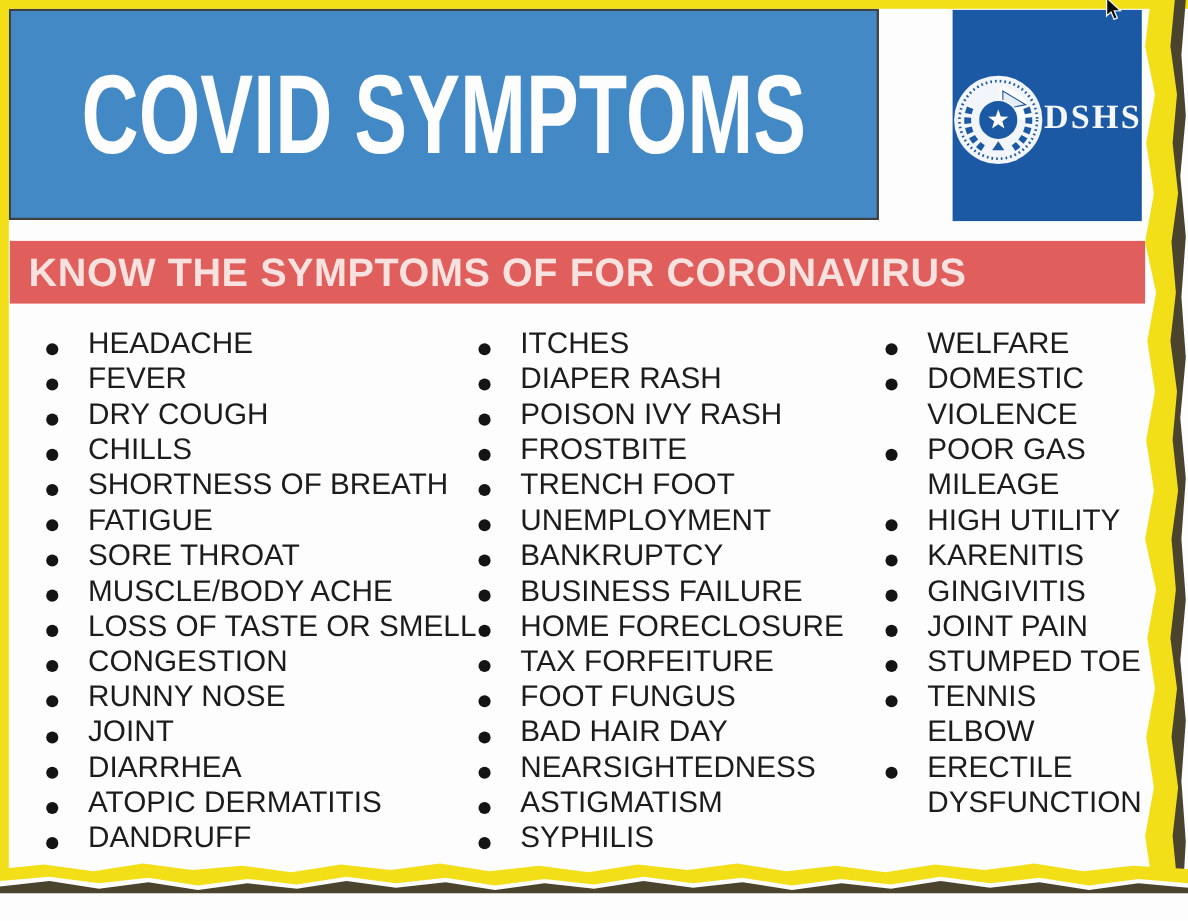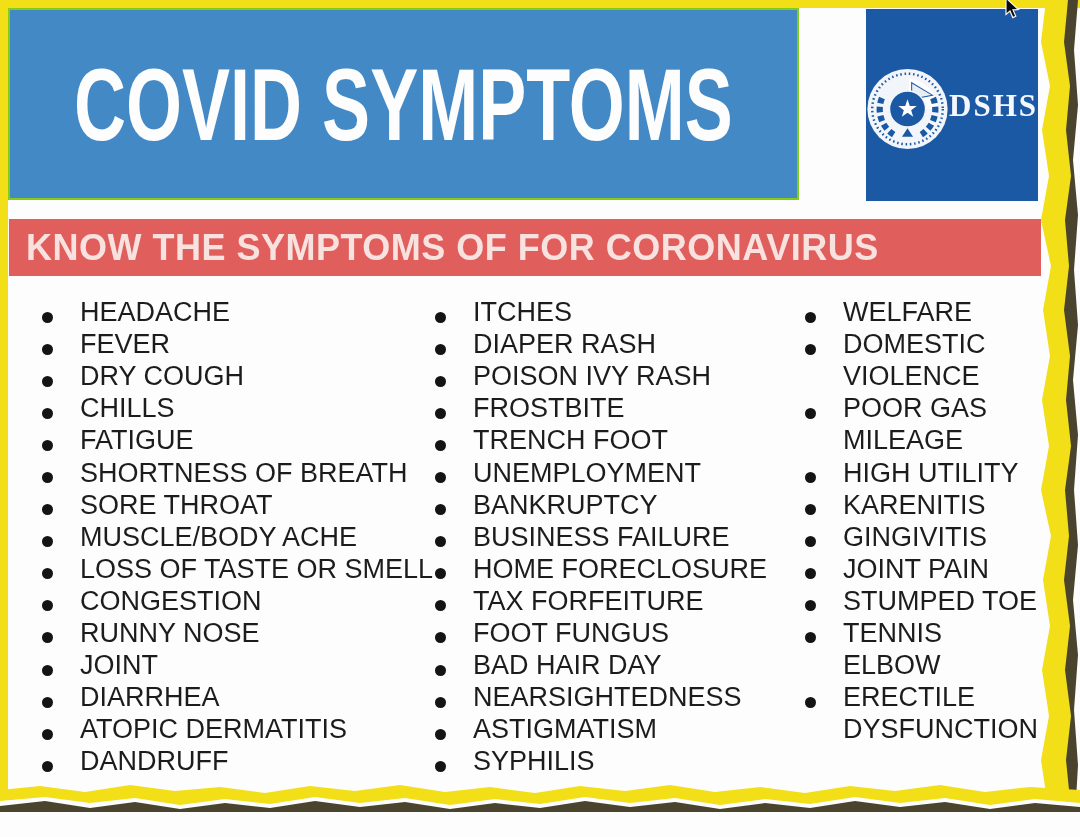--- a/index.html
+++ b/index.html
@@ -7,21 +7,21 @@
 
   .stage{position:absolute;left:0;top:0;width:1080px;height:837px;background:#fdfdfd;}
 
   
   .border-top{position:absolute;left:0;top:0;width:1080px;height:8px;background:var(--border-yellow,#f2df17);z-index:6;}
   .border-left{position:absolute;left:0;top:0;width:8px;height:798px;background:var(--border-yellow,#f2df17);z-index:6;}
   .torn{position:absolute;z-index:6;}
 
   
   .header-box{position:absolute;left:8px;top:8px;width:791px;height:192px;
-    background:var(--header-blue,#4389c6);border:2px solid #84cc16;box-sizing:border-box;
+    background:var(--header-blue,#4389c6);border:2px solid #404040;box-sizing:border-box;
     display:flex;align-items:center;justify-content:center;z-index:2;}
   .title{color:var(--title-white,#fdfdfd);font-weight:700;font-size:100px;line-height:1;
     white-space:nowrap;transform:scaleX(0.72) scaleY(1.02);transform-origin:center;letter-spacing:0px;}
 
   
   .dshs-box{position:absolute;left:866px;top:9px;width:172px;height:192px;
     background:var(--dshs-blue,#1c59a5);z-index:2;display:flex;flex-direction:row;align-items:center;}
   .dshs-box svg.seal{margin-top:8px;}
   .dshs-label{color:#f4f7fb;font-family:"Liberation Serif",serif;font-weight:700;
     font-size:31px;letter-spacing:2px;margin-top:2px;}
@@ -100,25 +100,25 @@
         <div class="row">
           <span class="dot"></span>
           <span class="itm">DRY COUGH</span>
         </div>
         <div class="row">
           <span class="dot"></span>
           <span class="itm">CHILLS</span>
         </div>
         <div class="row">
           <span class="dot"></span>
+          <span class="itm">SHORTNESS OF BREATH</span>
+        </div>
+        <div class="row">
+          <span class="dot"></span>
           <span class="itm">FATIGUE</span>
-        </div>
-        <div class="row">
-          <span class="dot"></span>
-          <span class="itm">SHORTNESS OF BREATH</span>
         </div>
         <div class="row">
           <span class="dot"></span>
           <span class="itm">SORE THROAT</span>
         </div>
         <div class="row">
           <span class="dot"></span>
           <span class="itm">MUSCLE/BODY ACHE</span>
         </div>
         <div class="row">

